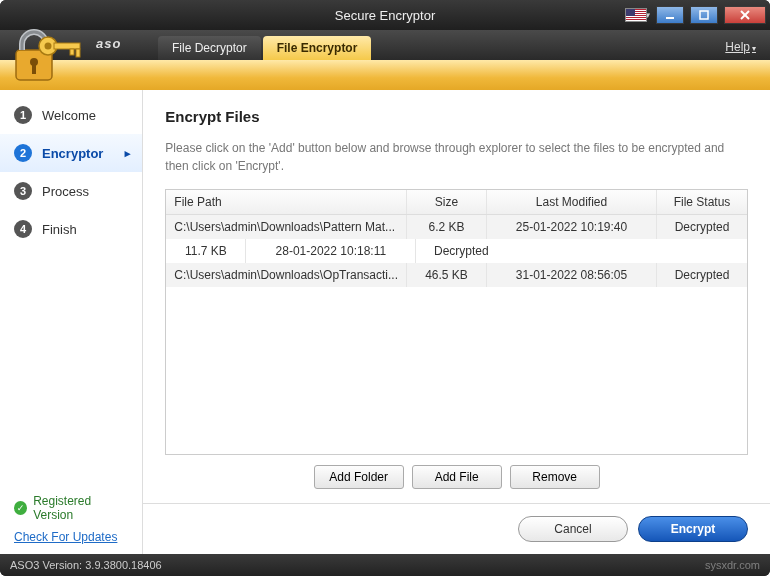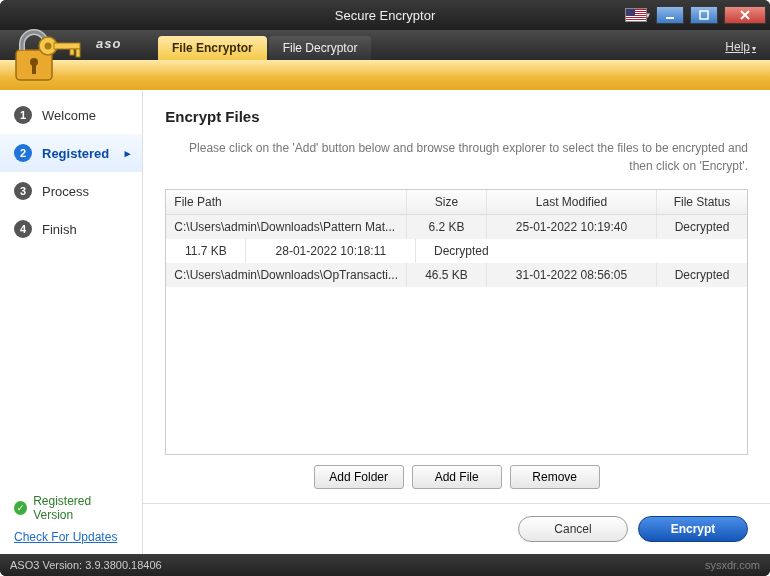--- a/index.html
+++ b/index.html
@@ -45,21 +45,21 @@
 .step.active .num { background:#1e74d8; }
 .step.active::after { content:"▸"; position:absolute; right:12px; color:#0a4aa8; font-size:11px; }
 .sidebar-bottom { margin-top:auto; padding:12px 14px 10px 14px; font-size:12px; }
 .registered { color:#2a7a2a; display:flex; align-items:center; gap:6px; margin-bottom:8px; }
 .registered .chk { width:14px; height:14px; border-radius:50%; background:#3fae3f; display:flex; align-items:center; justify-content:center; color:#fff; font-size:9px; }
 .updates { color:#1e6bc7; text-decoration:underline; cursor:pointer; }
 
 
 .main { flex:1; padding:18px 22px 14px 22px; display:flex; flex-direction:column; }
 .main h2 { font-size:15px; font-weight:bold; color:#222; margin-bottom:14px; }
-.instruction { font-size:12px; color:#777; line-height:1.5; margin-bottom:14px;text-align:right; }
+.instruction { font-size:12px; color:#777; line-height:1.5; margin-bottom:14px; }
 
 
 .tablewrap { border:1px solid #ccc; flex:1; background:#fff; overflow:hidden; display:flex; flex-direction:column; }
 .thead { display:flex; background:linear-gradient(#fdfdfd,#f0f0f0); border-bottom:1px solid #ddd; font-size:12px; color:#333; }
 .thead > div, .trow > div { padding:5px 8px; }
 .col-path { flex:1; border-right:1px solid #e5e5e5; }
 .col-size { width:80px; text-align:center; border-right:1px solid #e5e5e5; }
 .col-mod  { width:170px; text-align:center; border-right:1px solid #e5e5e5; }
 .col-stat { width:90px; text-align:center; }
 .tbody { font-size:12px; color:#333; }
@@ -108,22 +108,22 @@
             <line x1="1" y1="1" x2="9" y2="9" stroke="#fff" stroke-width="2"></line>
             <line x1="9" y1="1" x2="1" y2="9" stroke="#fff" stroke-width="2"></line>
           </svg>
       </div>
     </div>
   </div>
 
   <div class="tabstrip">
     <div class="brand">aso</div>
     <div class="tabs">
+      <div class="tab"><span>File Decryptor</span></div>
       <div class="tab active"><span>File Encryptor</span></div>
-      <div class="tab"><span>File Decryptor</span></div>
     </div>
     <div class="help">
       <span>Help</span><span class="dd">▾</span>
     </div>
   </div>
 
   <div class="goldbar">
     <svg class="key-icon" viewBox="0 0 76 60">
       <rect x="8" y="22" width="36" height="30" rx="4" fill="#e8a92e" stroke="#9c6b10" stroke-width="1.5"></rect>
       <path d="M14 22 v-6 a12 12 0 0 1 24 0 v6" fill="none" stroke="#c0c4c8" stroke-width="6"></path>
@@ -141,21 +141,21 @@
   <div class="body">
 
     <div class="sidebar">
       <div class="steps">
         <div class="step">
           <div class="num">1</div>
           <span>Welcome</span>
         </div>
         <div class="step active">
           <div class="num">2</div>
-          <span>Registered</span>
+          <span>Encryptor</span>
         </div>
         <div class="step">
           <div class="num">3</div>
           <span>Process</span>
         </div>
         <div class="step">
           <div class="num">4</div>
           <span>Finish</span>
         </div>
       </div>

